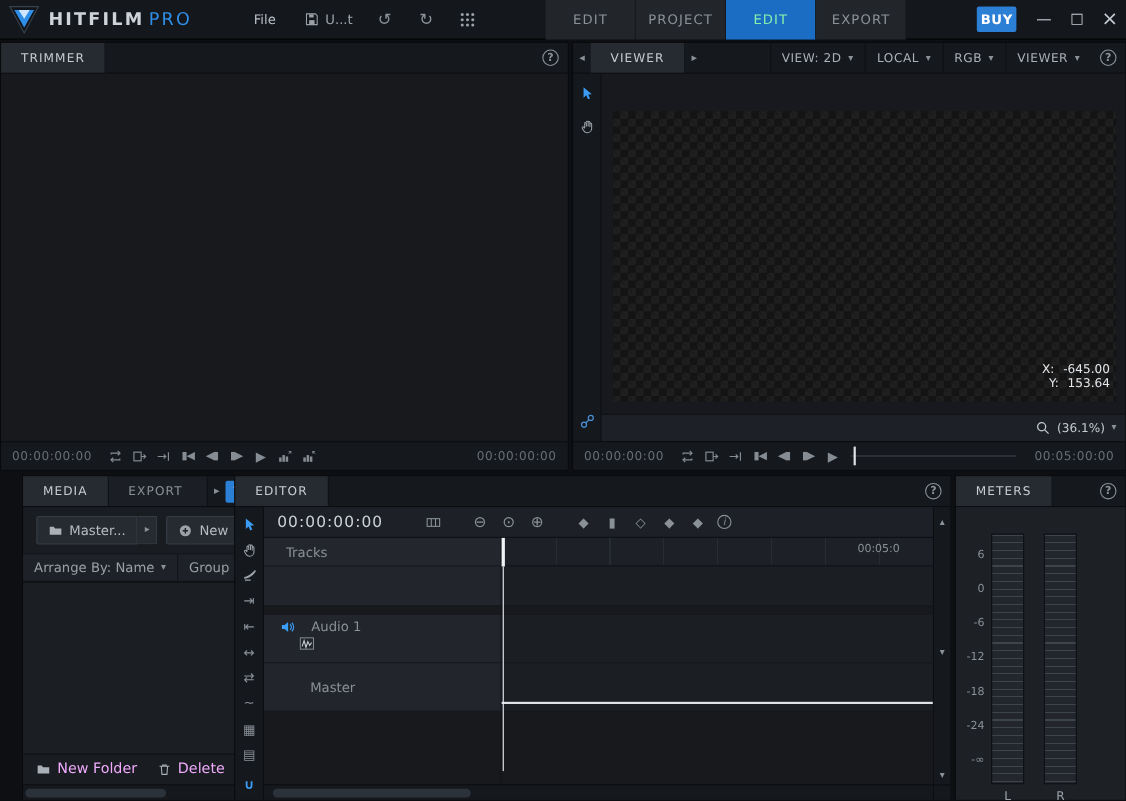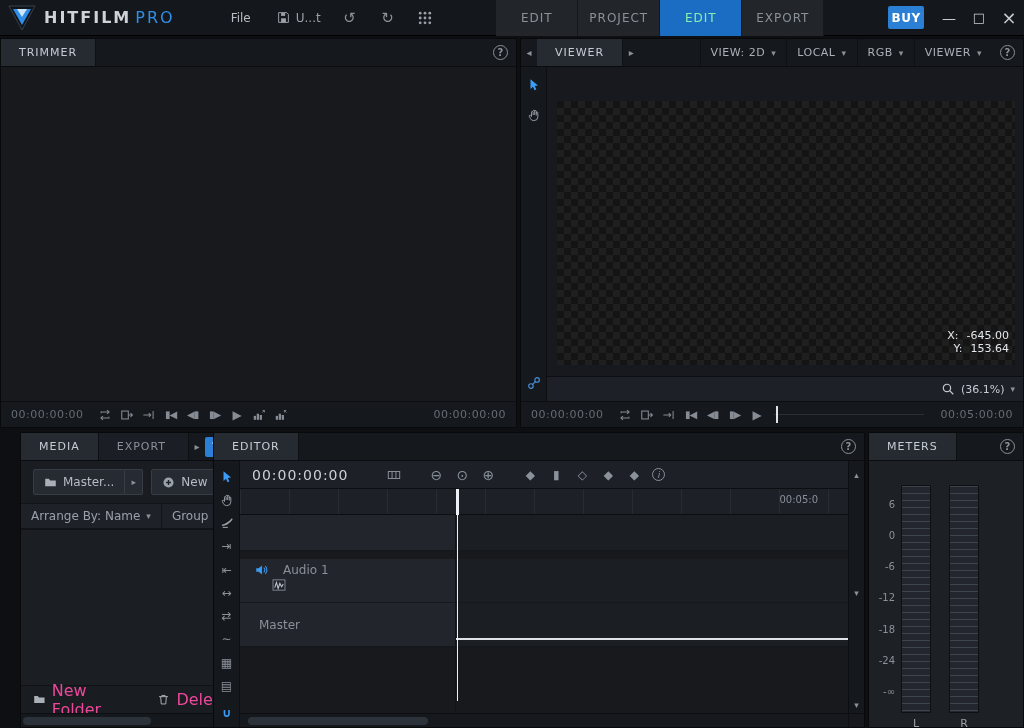--- a/index.html
+++ b/index.html
@@ -93,21 +93,21 @@
   .search-input { width:180px; height:24px; background:#1d2127; border:1px solid #2e343b; border-radius:2px;
     color:#c6ccd3; font-size:12px; padding:0 8px; font-family:inherit; }
   .search-input::placeholder { color:#5f666e; }
   .arrange-row { height:26px; background:#1e2228; border-top:1px solid #121518; border-bottom:1px solid #121518;
     display:flex; align-items:center; font-size:12px; color:#9aa0a8; margin-top:8px; }
   .arrange-cell { display:flex; align-items:center; gap:6px; padding:0 10px; height:100%;
     border-right:1px solid #121518; white-space:nowrap; }
   .media-list { flex:1; background:#1b1e23; border-top:1px solid #101216; }
   .media-footer { height:28px; display:flex; align-items:center; gap:18px; padding-left:12px;
     background:#191c21; border-top:1px solid #101216; flex:none; }
-  .flat-btn { display:flex; align-items:center; gap:6px; font-size:16px; color:#ec4899; }
+  .flat-btn { display:flex; align-items:center; gap:6px; font-size:13px; color:#f0abfc; }
   .hscroll { height:14px; background:#15181d; border-top:1px solid #0c0e11; position:relative; flex:none; }
   .hthumb { position:absolute; left:2px; top:3px; height:8px; border-radius:4px; background:#2c323a; }
   .hs-arrow { position:absolute; right:2px; top:0; width:12px; height:14px; display:flex; align-items:center;
     justify-content:center; color:#8a9199; font-size:9px; }
 
   
   .editor-body { flex:1; display:flex; min-height:0; }
   .etool { width:26px; background:#15181d; border-right:1px solid #0c0e11; display:flex; flex-direction:column;
     align-items:center; padding-top:6px; gap:4px; }
   .etool .tool { width:20px; height:20px; display:flex; align-items:center; justify-content:center;
@@ -484,20 +484,23 @@
             <div class="ctrl-ic">◆</div>
             <div class="ctrl-ic">▮</div>
             <div class="ctrl-ic">◇</div>
             <div class="ctrl-ic">◆</div>
             <div class="ctrl-ic">◆</div>
             <div class="info-circ">i</div>
           </div>
           <div class="flex-sp"></div>
         </div>
         <div class="ruler-row">
+          <div class="tracks-hd">
+              <span>Tracks</span>
+            </div>
           <div class="ruler-lane">
             <span class="ruler-label">00:05:0</span>
           </div>
         </div>
         <div class="tracks-area">
           <div class="trow" style="height:36px;">
             <div class="tcell"></div>
               <div class="tlane"></div>
           </div>
           <div class="trow gap" style="height:8px;">
@@ -516,21 +519,21 @@
               <div class="line2">
                 <svg width="14" height="12" viewBox="0 0 16 14">
                   <rect x="1" y="1" width="14" height="12" fill="none" stroke="#8a9199"></rect>
                   <path d="M3 10 L5 4 L7 11 L9 5 L11 9 L13 6" fill="none" stroke="#c6ccd3" stroke-width="1.2"></path>
                 </svg>
               </div>
             </div>
             <div class="tlane"></div>
           </div>
           <div class="trow" style="height:44px;">
-            <div class="tcell" style="padding-left:19px;">
+            <div class="tcell" style="padding-left:42px;">
               <span>Master</span>
             </div>
             <div class="tlane">
               <div class="master-line"></div>
             </div>
           </div>
           <div class="trow" style="flex:1;">
             <div class="tcell" style="background:#17191d;border-bottom:none;"></div>
               <div class="tlane" style="background:#17191d;border-bottom:none;"></div>
           </div>

